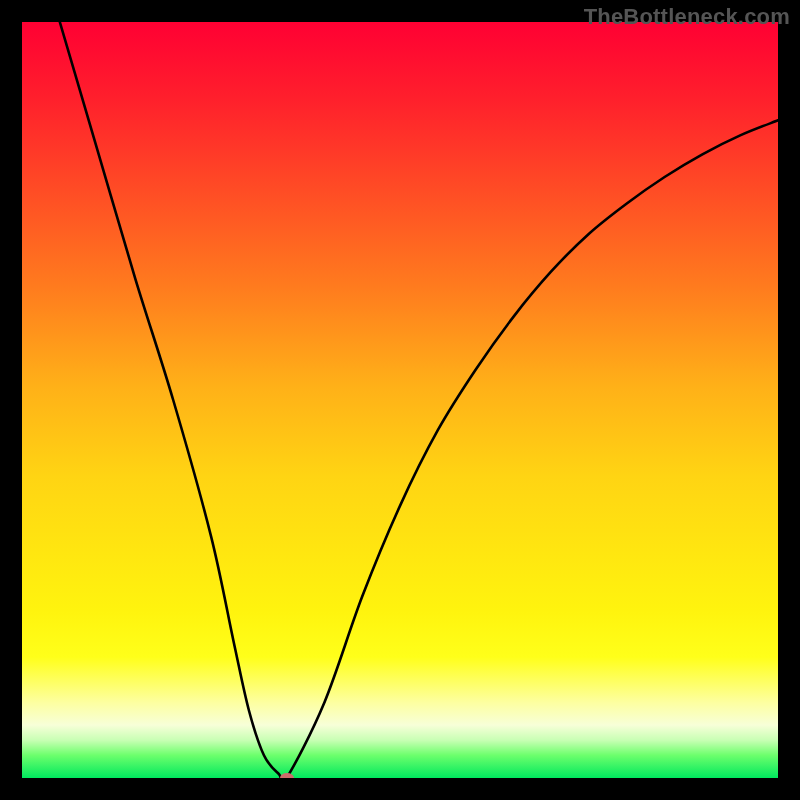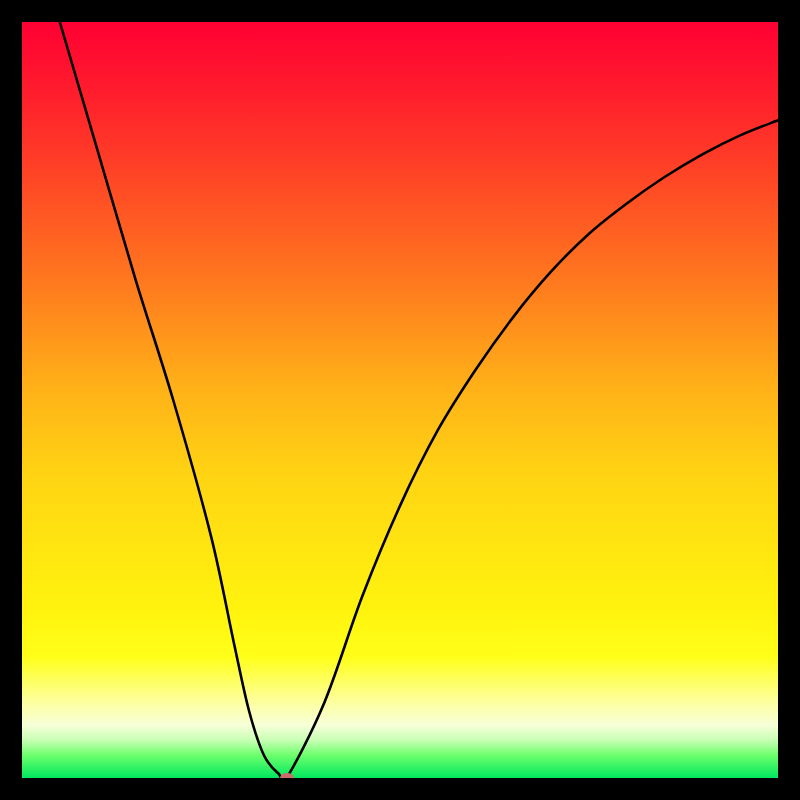--- a/index.html
+++ b/index.html
@@ -71,20 +71,21 @@
     background: #cc6b6b;
     border-radius: 50%;
     z-index: 6;
     transform: translate(-50%, -50%);
   }
 </style>
 </head>
 <body>
 
 <div class="frame">
+  <div class="watermark">TheBottleneck.com</div>
   <div class="plot">
     <div class="gradient"></div>
     <svg class="curve" viewBox="0 0 756 756" preserveAspectRatio="none">
       <path id="curve-path" fill="none" stroke="#000" stroke-width="2.6" stroke-linecap="round" stroke-linejoin="round" d="M 37.80 0.00 C 44.10 21.42, 63.00 85.68, 75.60 128.52 C 88.20 171.36, 100.80 215.46, 113.40 257.04 C 126.00 298.62, 138.60 335.16, 151.20 378.00 C 163.80 420.84, 178.92 473.76, 189.00 514.08 C 199.08 554.40, 205.38 590.94, 211.68 619.92 C 217.98 648.90, 221.76 669.06, 226.80 687.96 C 231.84 706.86, 236.88 722.61, 241.92 733.32 C 246.96 744.03, 253.26 748.44, 257.04 752.22 C 260.82 756.00, 257.04 767.97, 264.60 756.00 C 272.16 744.03, 289.80 710.64, 302.40 680.40 C 315.00 650.16, 327.60 607.32, 340.20 574.56 C 352.80 541.80, 365.40 511.56, 378.00 483.84 C 390.60 456.12, 403.20 430.92, 415.80 408.24 C 428.40 385.56, 441.00 366.66, 453.60 347.76 C 466.20 328.86, 478.80 311.22, 491.40 294.84 C 504.00 278.46, 516.60 263.34, 529.20 249.48 C 541.80 235.62, 554.40 223.02, 567.00 211.68 C 579.60 200.34, 592.20 190.89, 604.80 181.44 C 617.40 171.99, 630.00 163.17, 642.60 154.98 C 655.20 146.79, 667.80 139.23, 680.40 132.30 C 693.00 125.37, 705.60 119.07, 718.20 113.40 C 730.80 107.73, 749.70 100.80, 756.00 98.28"></path>
     </svg>
     <div id="marker" class="marker" style="left: 264.6px; top: 756px; background: rgb(204, 107, 107);"></div>
   </div>
 </div>
 
 </body></html>

